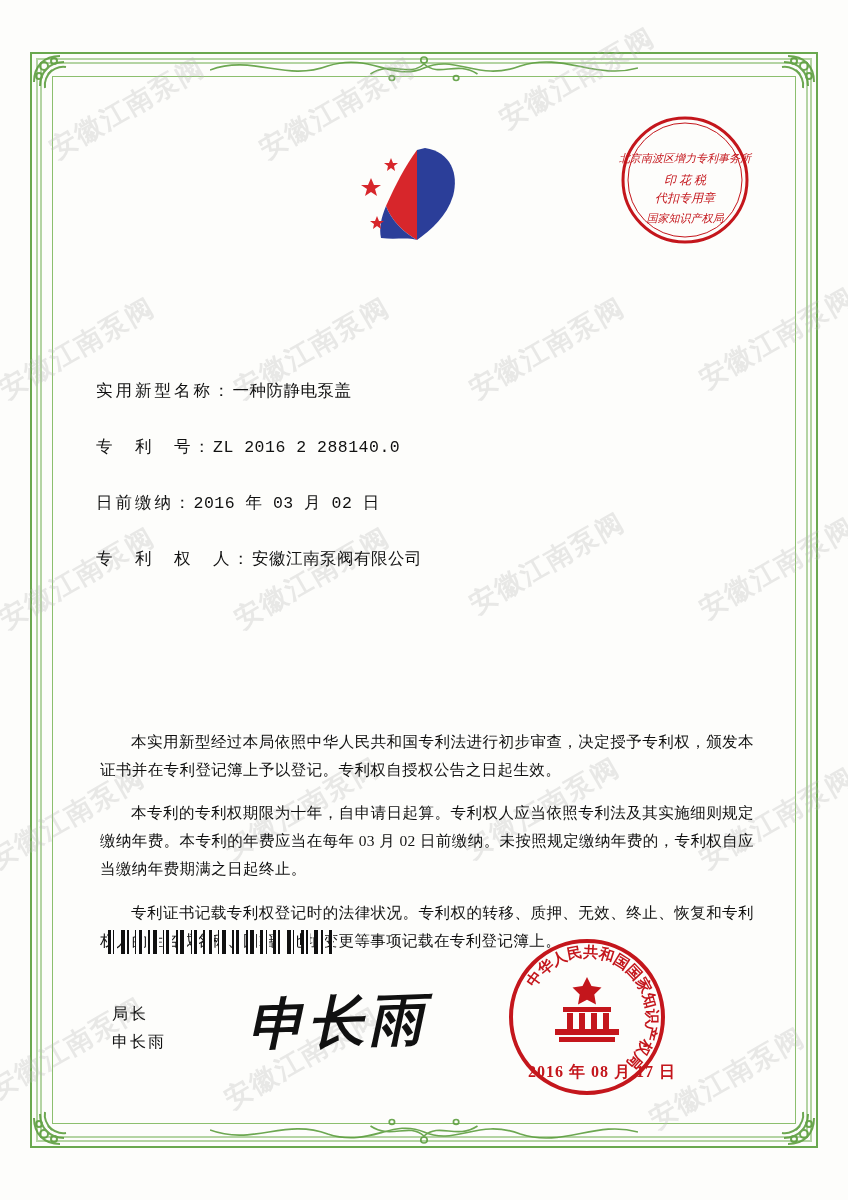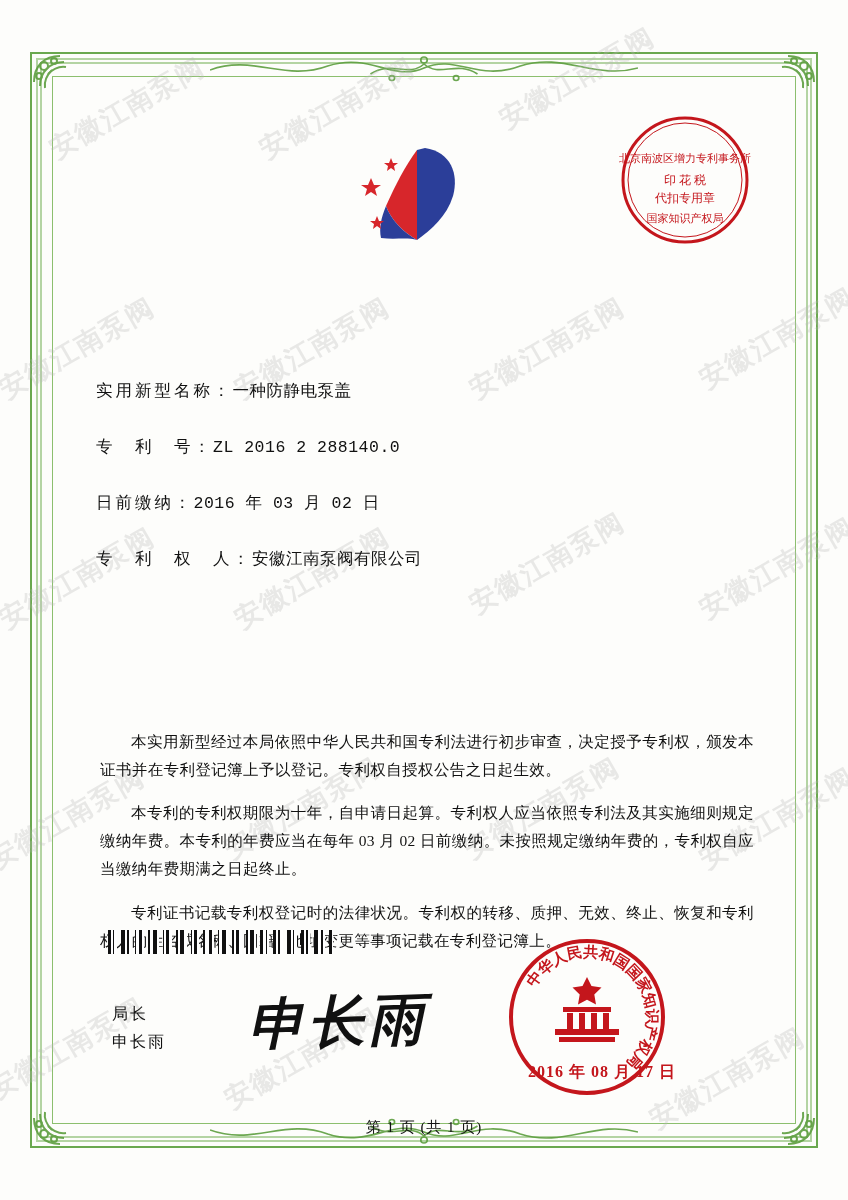--- a/index.html
+++ b/index.html
@@ -71,21 +71,21 @@
     position:absolute;left:92px;top:158px;
     font-size:17px;color:#111;letter-spacing:1px;
   }
 
   
   .logo{position:absolute;left:355px;top:140px;width:120px;height:115px;}
   .logo svg{width:100%;height:100%;display:block;}
 
   
   .seal-top{
-    position:absolute;left:605px;top:100px;width:160px;height:160px;
+    position:absolute;left:605px;top:100px;width:160px;height:160px;font-style:italic;
   }
   .seal-top svg{width:100%;height:100%;display:block;}
 
   .title{
     position:absolute;left:0;right:0;top:265px;
     text-align:center;
     font-size:43px;font-weight:bold;color:#111;
     letter-spacing:7px;
     font-family:"Liberation Serif", serif;
   }
@@ -339,16 +339,15 @@
           <path id="sealArc" d="M92 92 m-60,0 a60,60 0 1,1 120,0 a60,60 0 1,1 -120,0"></path>
         </defs>
         <text font-size="15" fill="#c4161c" font-family="'Liberation Serif',serif" font-weight="bold">
           <textPath href="#sealArc" startOffset="8%">中华人民共和国国家知识产权局</textPath>
         </text>
       </svg>
     </div>
 
     <div class="seal-date">2016 年 08 月 17 日</div>
 
-    <div class="footer">第 1 页 (共 1 页)</div>
 
   </div>
 </div>
 
 </body></html>

